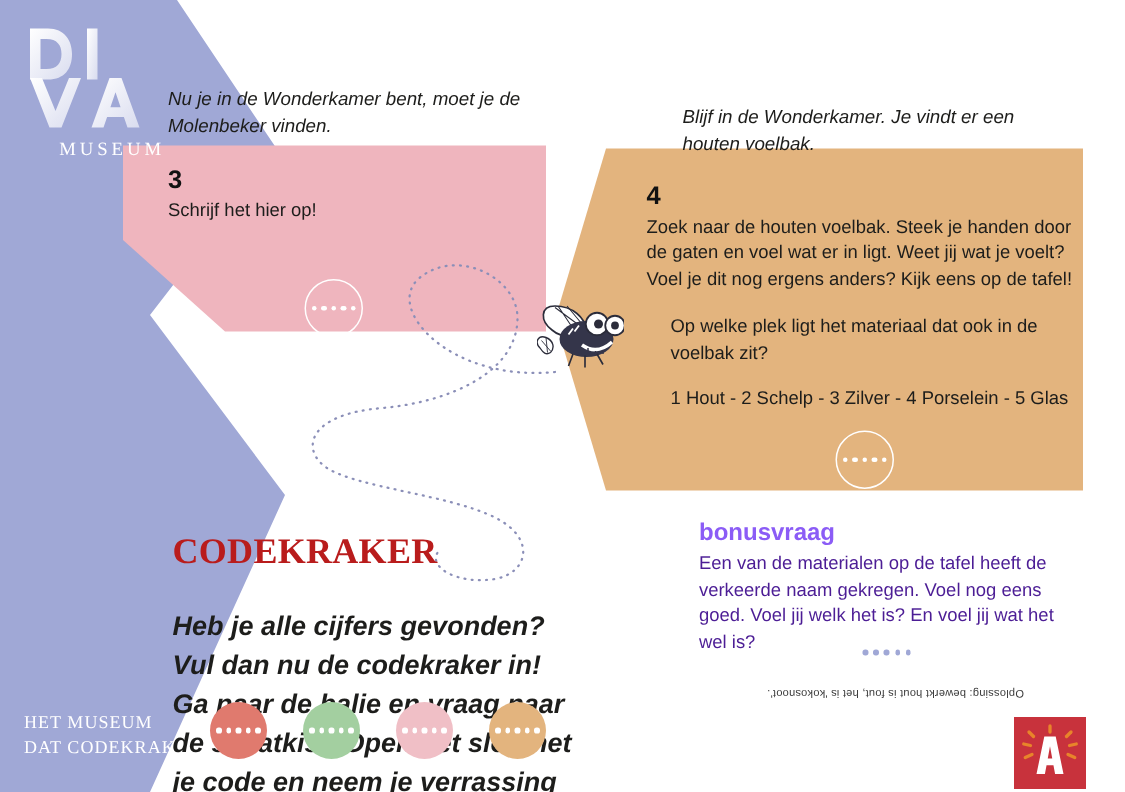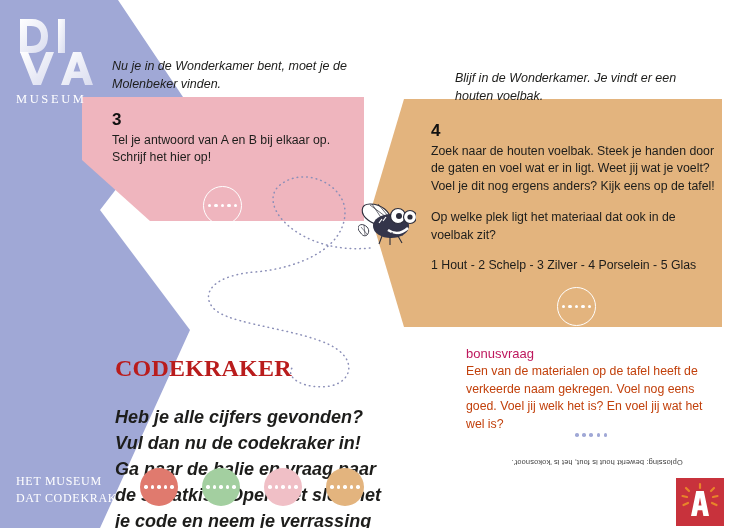--- a/index.html
+++ b/index.html
@@ -9,21 +9,21 @@
   #stage { position:relative; width:750px; height:528px; background:#ffffff; overflow:hidden; }
 
   
   #bg { position:absolute; inset:0; width:750px; height:528px; }
 
   
   .logo-wrap { position:absolute; left:14px; top:16px; width:96px; }
   .logo-diva { display:block; }
   .logo-museum {
     color:#ffffff; font-family:"Liberation Serif", serif;
-    font-size:12.5px; letter-spacing:2.6px; text-align:left;
+    font-size:12.5px; letter-spacing:2.6px; text-align:right;
     margin-top:4px; padding-left:2px;
   }
 
   .tagline {
     position:absolute; left:16px; top:473px; width:140px;
     color:#ffffff; font-family:"Liberation Serif", serif;
     font-size:12px; line-height:1.45; letter-spacing:0.7px;
   }
 
   
@@ -32,21 +32,21 @@
     color:#1d1d1b; font-size:12.5px; line-height:1.42;
   }
   #intro-left  { left:112px; top:58px;  width:252px; }
   #intro-right { left:455px; top:70px;  width:256px; }
 
   .num {
     font-size:17px; font-weight:bold; color:#111; line-height:1.1;
     margin-bottom:2px; letter-spacing:0.4px;
   }
   .body-txt { font-size:12.3px; line-height:1.44; color:#1d1d1b; font-weight:500; }
-  .body-txt.gap { margin-top:13px; }
+  .body-txt.gap { margin-top:13px;margin-left:16px; }
 
   #panel3 { position:absolute; left:112px; top:111px; width:232px; }
   #panel4 { position:absolute; left:431px; top:122px; width:289px; }
 
   
   .ring {
     position:absolute; width:39px; height:39px; border-radius:50%;
     border:1.6px solid #ffffff; display:flex; align-items:center;
     justify-content:center; gap:3.2px;
   }
@@ -68,22 +68,22 @@
   
   #code-circles { position:absolute; left:140px; top:468px; display:flex; gap:24px; }
   .code-dot {
     width:38px; height:38px; border-radius:50%;
     display:flex; align-items:center; justify-content:center; gap:3.2px;
   }
   .code-dot i { width:3.4px; height:3.4px; border-radius:50%; background:#ffffff; display:block; }
 
   
   #bonus { position:absolute; left:466px; top:346px; width:258px; }
-  .bonus-title { font-size:13px; font-weight:normal; color:#be185d; line-height:1.3; }
-  .bonus-body { font-size:12.3px; line-height:1.44; color:#c2410c; font-weight:500; }
+  .bonus-title { font-size:16px; font-weight:bold; color:#8b5cf6; line-height:1.3; }
+  .bonus-body { font-size:12.3px; line-height:1.44; color:#4c1d95; font-weight:500; }
 
   #bonus-dots {
     position:absolute; left:575px; top:433px;
     display:flex; gap:3.6px;
   }
   #bonus-dots i { width:3.6px; height:3.6px; border-radius:50%; background:#A0A8D6; display:block; }
 
   .solution {
     position:absolute; left:492px; top:458px; width:210px;
     transform:rotate(180deg); text-align:center;
@@ -136,21 +136,20 @@
 
   <div class="tagline">
     <div>HET MUSEUM</div>
     <div>DAT CODEKRAKER</div>
   </div>
 
   <div class="intro" id="intro-left">Nu je in de Wonderkamer bent, moet je de Molenbeker vinden.</div>
 
   <div id="panel3">
     <div class="num">3</div>
-    <div class="body-txt">Tel je antwoord van A en B bij elkaar op.</div>
     <div class="body-txt">Schrijf het hier op!</div>
   </div>
 
   <div class="ring" id="ring3">
     <i></i>
     <i></i>
     <i></i>
     <i></i>
     <i></i>
   </div>

